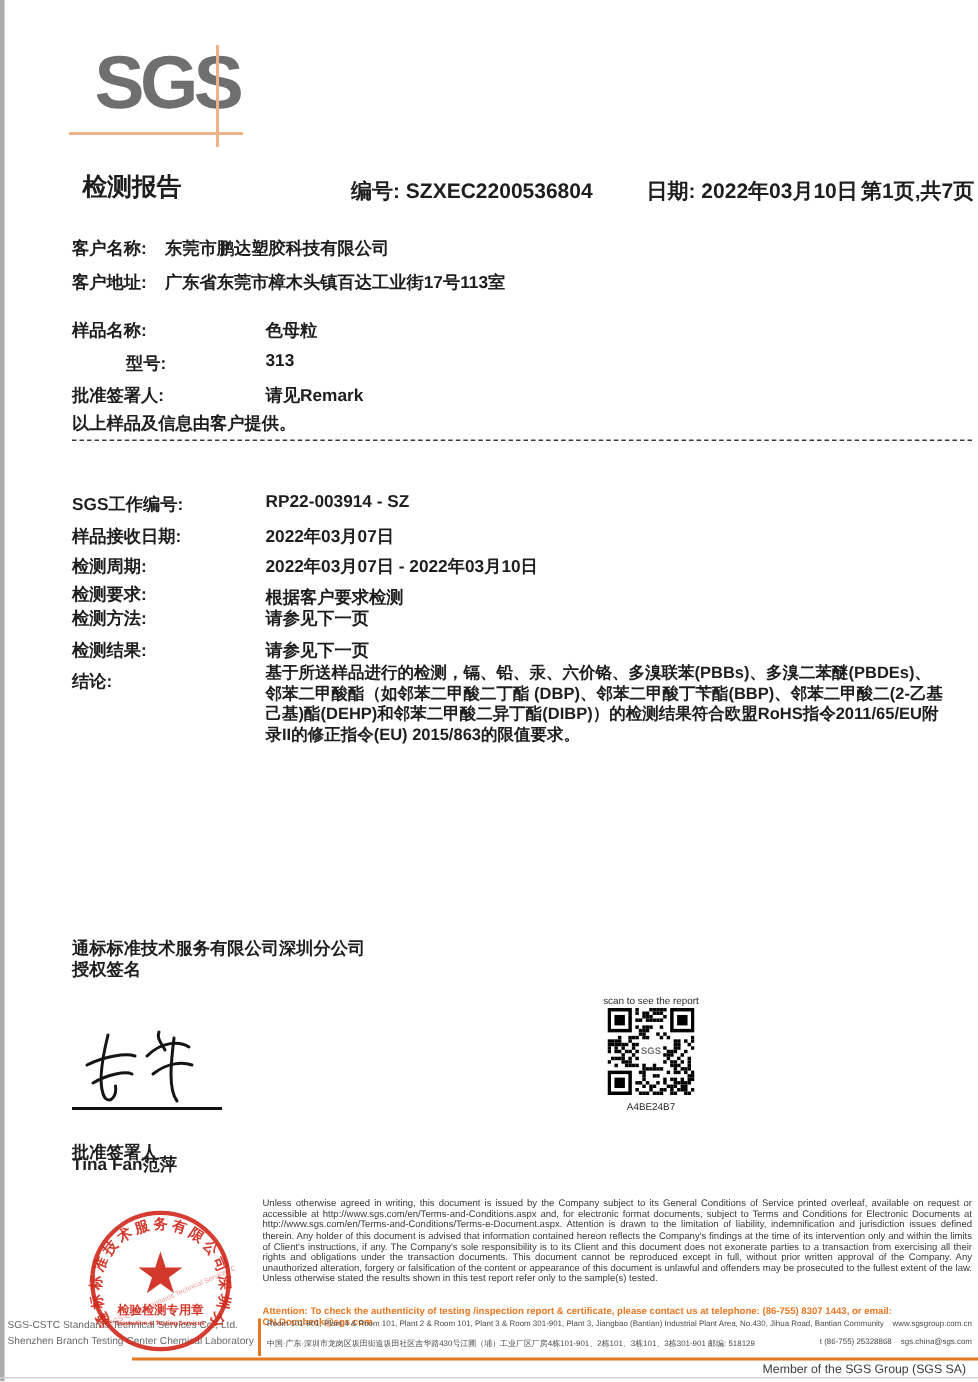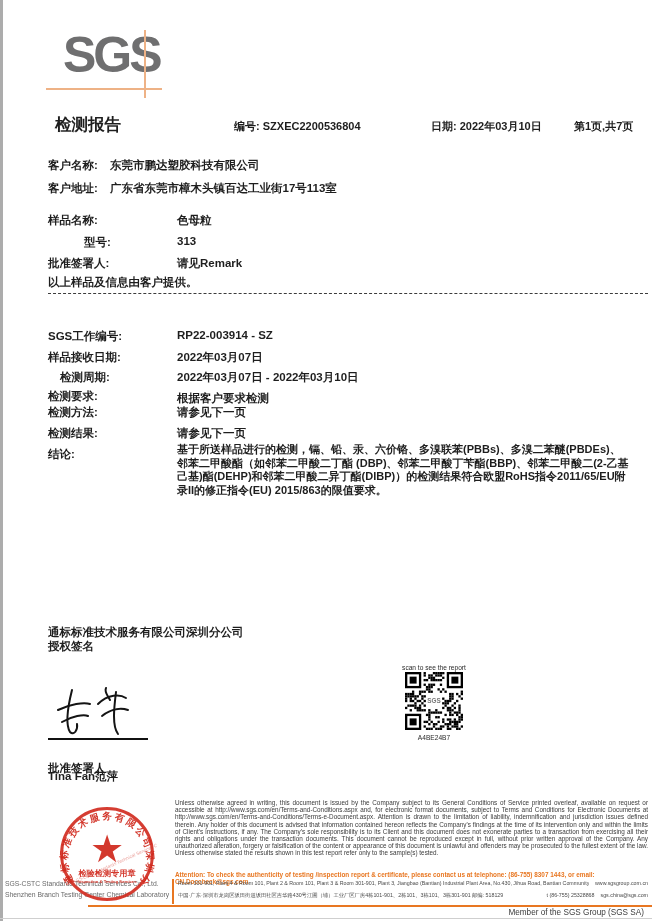--- a/index.html
+++ b/index.html
@@ -10,21 +10,21 @@
   .abs{position:absolute;}
   .fld{font-size:11.5px;font-weight:bold;color:#1e1e1e;white-space:nowrap;}
   .edge-strip{left:0;top:0;width:3px;height:921px;background:#acacac;}
   
   .logo-text{left:63px;top:30px;font-size:50px;line-height:50px;font-weight:bold;
     letter-spacing:-3px;color:#6f6f70;}
   .logo-hline{left:46px;top:88px;width:116px;height:2px;background:#eeb286;}
   .logo-vline{left:144px;top:30px;width:2px;height:68px;background:#eeb286;}
   
   .doc-title{left:55px;top:114px;font-size:16.5px;font-weight:bold;text-align:center;}
-  .title-meta{top:119px;font-size:11px;font-weight:bold;white-space:nowrap;padding-left:31px;}
+  .title-meta{top:119px;font-size:14px;font-weight:bold;white-space:nowrap;padding-left:31px;}
   
   .dashed{left:48px;top:293px;width:600px;border-top:1.5px dashed #3c3c3c;}
   
   .conclusion{left:177px;top:443px;width:452px;font-size:11px;line-height:13.5px;
     font-weight:bold;color:#1e1e1e;}
   
   .sig-line{left:48px;top:738px;width:100px;height:2px;background:#111;}
   
   .qr-wrap{left:397px;top:664px;width:74px;text-align:center;}
   .qr-cap{font-size:6.6px;color:#2a2a2a;line-height:8px;}
@@ -77,21 +77,21 @@
 <div class="abs fld" style="left:48px;top:256px;">批准签署人:</div>
 <div class="abs fld" style="left:177px;top:256px;">请见Remark</div>
 <div class="abs fld" style="left:48px;top:275px;">以上样品及信息由客户提供。</div>
 
 <div class="abs dashed"></div>
 
 <div class="abs fld" style="left:48px;top:329px;">SGS工作编号:</div>
 <div class="abs fld" style="left:177px;top:329px;">RP22-003914 - SZ</div>
 <div class="abs fld" style="left:48px;top:350px;">样品接收日期:</div>
 <div class="abs fld" style="left:177px;top:350px;">2022年03月07日</div>
-<div class="abs fld" style="left:48px;top:370px;margin-left:12px;">检测周期:</div>
+<div class="abs fld" style="left:48px;top:370px;">检测周期:</div>
 <div class="abs fld" style="left:177px;top:370px;">2022年03月07日 - 2022年03月10日</div>
 <div class="abs fld" style="left:48px;top:389px;">检测要求:</div>
 <div class="abs fld" style="left:177px;top:391px;">根据客户要求检测</div>
 <div class="abs fld" style="left:48px;top:405px;">检测方法:</div>
 <div class="abs fld" style="left:177px;top:405px;">请参见下一页</div>
 <div class="abs fld" style="left:48px;top:426px;">检测结果:</div>
 <div class="abs fld" style="left:177px;top:426px;">请参见下一页</div>
 
 <div class="abs fld" style="left:48px;top:447px;">结论:</div>
 <div class="abs conclusion">基于所送样品进行的检测，镉、铅、汞、六价铬、多溴联苯(PBBs)、多溴二苯醚(PBDEs)、邻苯二甲酸酯（如邻苯二甲酸二丁酯 (DBP)、邻苯二甲酸丁苄酯(BBP)、邻苯二甲酸二(2-乙基己基)酯(DEHP)和邻苯二甲酸二异丁酯(DIBP)）的检测结果符合欧盟RoHS指令2011/65/EU附录II的修正指令(EU) 2015/863的限值要求。</div>

